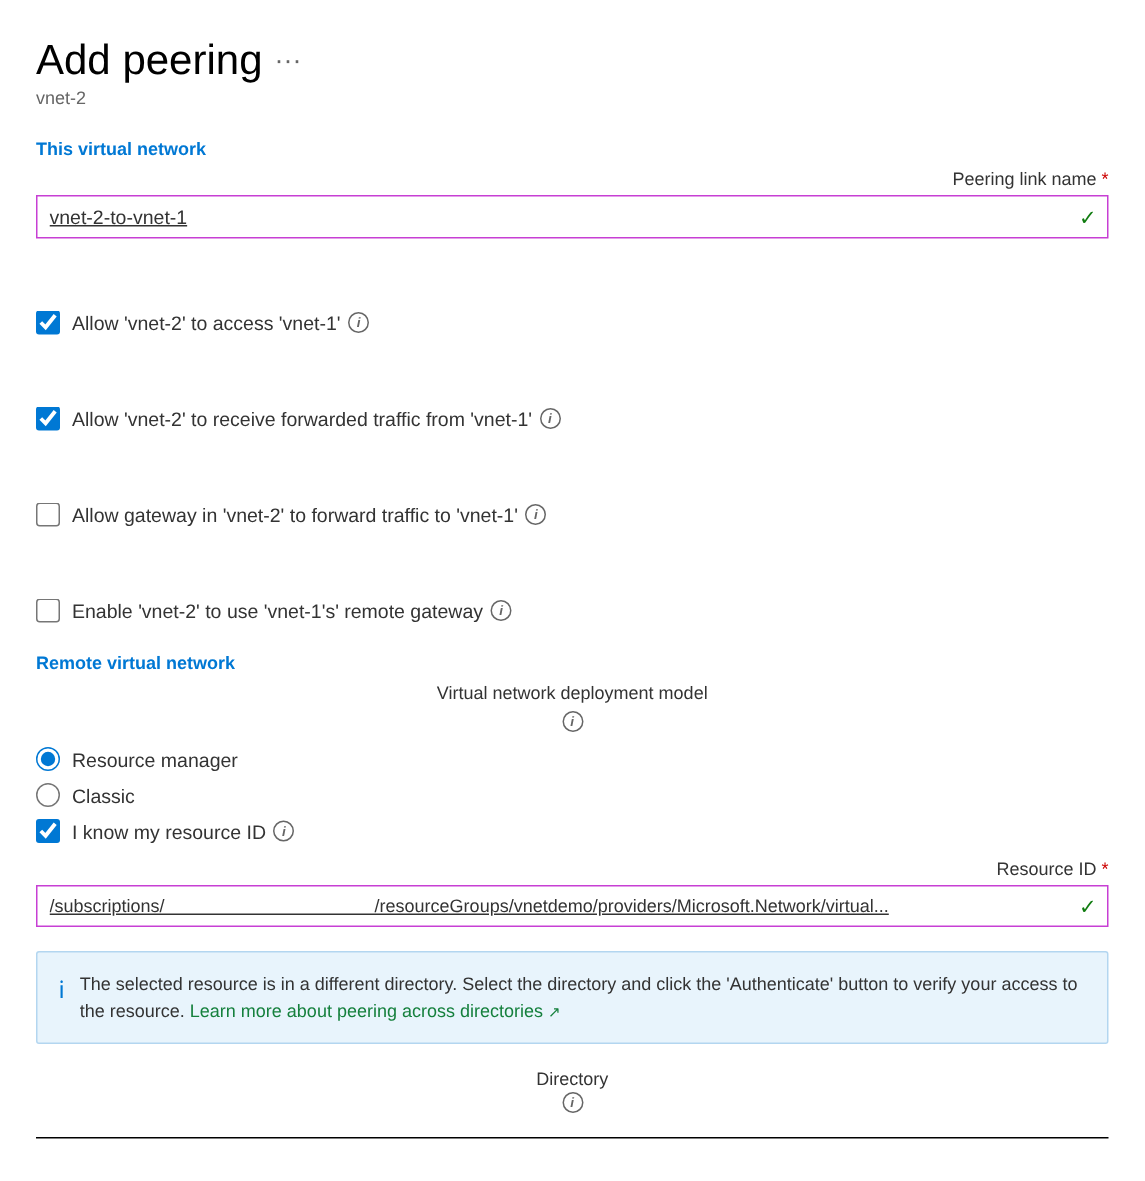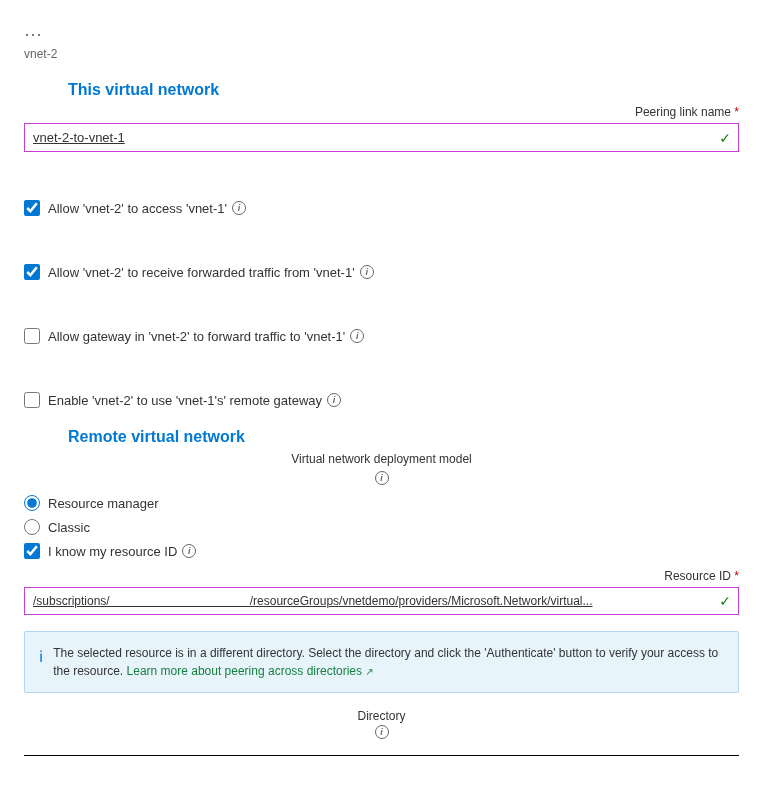--- a/index.html
+++ b/index.html
@@ -21,25 +21,24 @@
       gap: 8px;
     }
     .subtitle {
       font-size: 12px;
       color: #666;
       margin-top: 2px;
       margin-bottom: 20px;
     }
     .section-label {
       color: #0078d4;
-      font-size: 16px;
+      font-size: 12px;
       font-weight: 600;
       margin-bottom: 6px;
       margin-top: 16px;
-      margin-left: 44px;
     }
     .field-label {
       font-size: 12px;
       color: #333;
       margin-bottom: 4px;
       text-align: right;
     }
     .required::after {
       content: ' *';
       color: #c00;
@@ -201,20 +200,23 @@
       align-items: center;
       gap: 2px;
       margin-bottom: 4px;
       flex-direction: column;
     }
   </style>
 </head>
 <body>
 
 <div style="display:flex; align-items:center; gap:8px;">
+  <h1 class="page-title">
+    <span>Add peering</span>
+  </h1>
   <span class="ellipsis" style="font-size:18px; color:#666; cursor:pointer;">···</span>
 </div>
 <div class="subtitle">vnet-2</div>
 
 <div class="section-label">This virtual network</div>
 
 <div class="field-label required">Peering link name</div>
 <div class="input-wrapper">
   <input type="text" value="vnet-2-to-vnet-1" style="">
   <span class="input-check-icon">✓</span>

